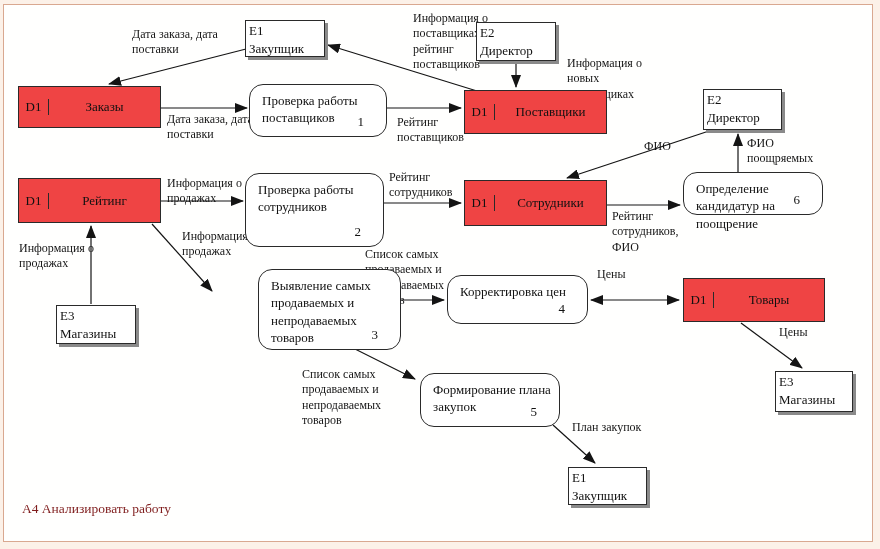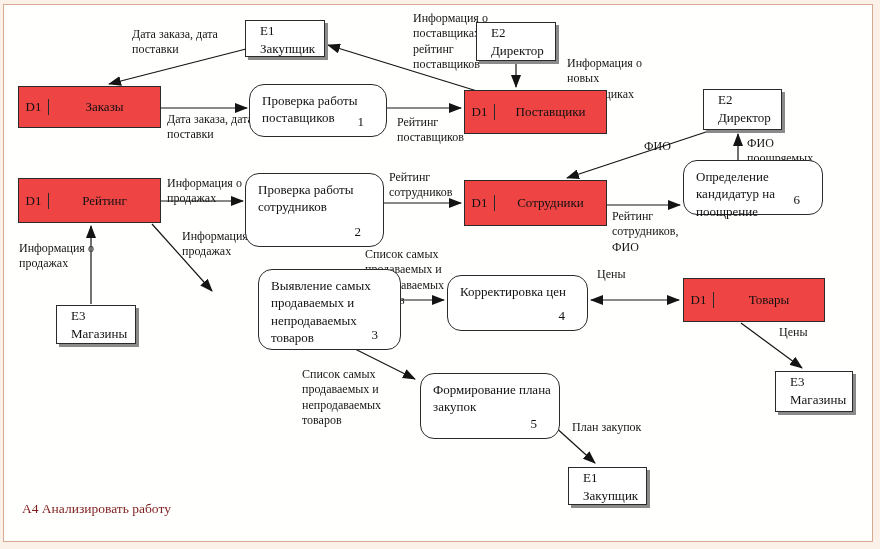--- a/index.html
+++ b/index.html
@@ -28,21 +28,21 @@
     font-size:12px;line-height:1.28;
     color:#161616;
     z-index:2;
   }
   .node{position:absolute;z-index:3;box-sizing:border-box;color:#111;}
   .entity{
     background:#fff;
     border:1.5px solid #2a2a2a;
     box-shadow:3px 3px 0 #8a8a8a;
     font-size:13px;line-height:1.35;
-    padding:1px 14px;
+    padding:1px 3px;
   }
   .entity .code{display:block;}
   .store{
     background:#ef4444;
     border:1.2px solid #2a2a2a;
     display:flex;align-items:center;
     font-size:13px;
   }
   .store .cell-code{
     width:29px;flex:0 0 29px;
@@ -160,39 +160,39 @@
   </div>
   <div class="node store" style="left:464px;top:180px;width:143px;height:46px;">
     <div class="cell-code">D1</div>
     <div class="cell-name">Сотрудники</div>
   </div>
   <div class="node store" style="left:683px;top:278px;width:142px;height:44px;">
     <div class="cell-code">D1</div>
     <div class="cell-name">Товары</div>
   </div>
 
-  <div class="node process" style="left:249px;top:84px;width:138px;height:53px;border-radius:15px;">
+  <div class="node process" style="left:249px;top:84px;width:138px;height:53px;">
     <div class="p-name">Проверка работы поставщиков</div>
     <div class="p-num">1</div>
   </div>
   <div class="node process" style="left:245px;top:173px;width:139px;height:74px;">
     <div class="p-name">Проверка работы сотрудников</div>
     <div class="p-num">2</div>
   </div>
   <div class="node process" style="left:215px;top:269px;width:143px;height:81px;margin-left:43px;">
     <div class="p-name">Выявление самых продаваемых и непродаваемых товаров</div>
     <div class="p-num">3</div>
   </div>
-  <div class="node process" style="left:447px;top:275px;width:141px;height:56px;">
+  <div class="node process" style="left:447px;top:275px;width:141px;height:49px;">
     <div class="p-name">Корректировка цен</div>
     <div class="p-num">4</div>
   </div>
-  <div class="node process" style="left:420px;top:373px;width:140px;height:66px;">
+  <div class="node process" style="left:420px;top:373px;width:140px;height:54px;">
     <div class="p-name">Формирование плана закупок</div>
     <div class="p-num">5</div>
   </div>
-  <div class="node process" style="left:683px;top:160px;width:140px;height:55px;">
+  <div class="node process" style="left:683px;top:172px;width:140px;height:43px;">
     <div class="p-name">Определение кандидатур на поощрение</div>
     <div class="p-num">6</div>
   </div>
 
   <div id="diagram-title">А4 Анализировать работу</div>
 </div>
 
 </body></html>

